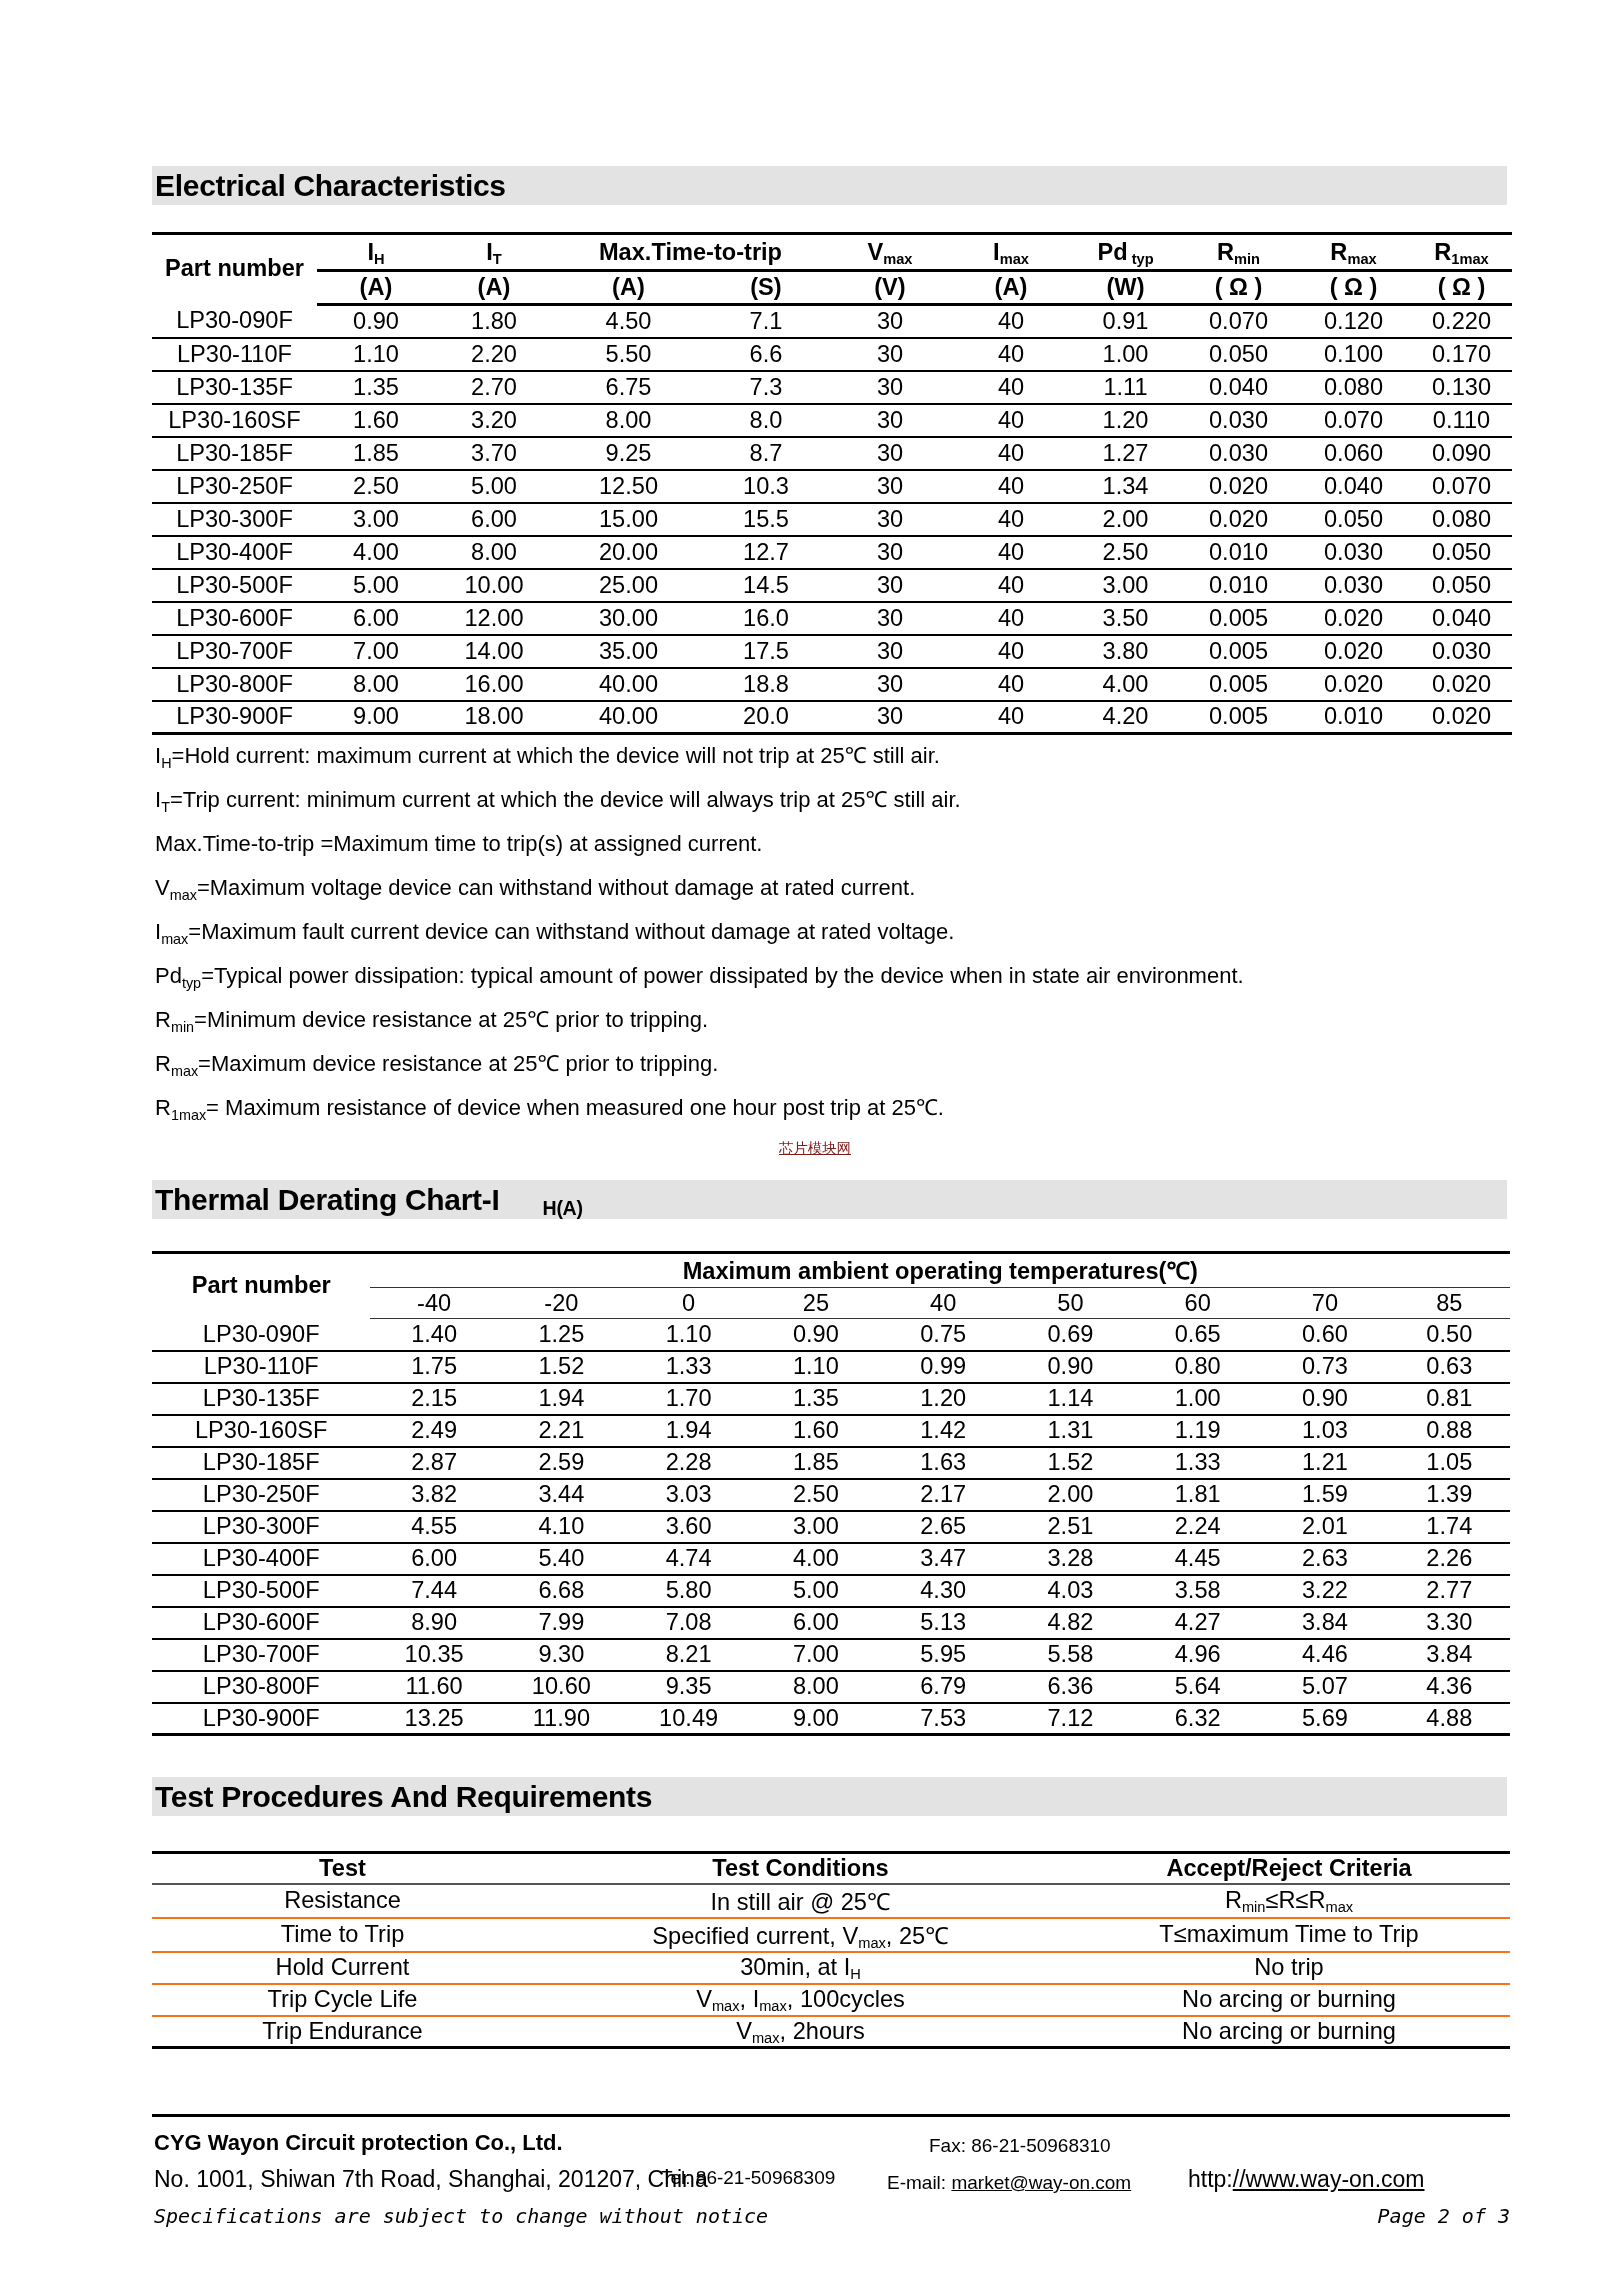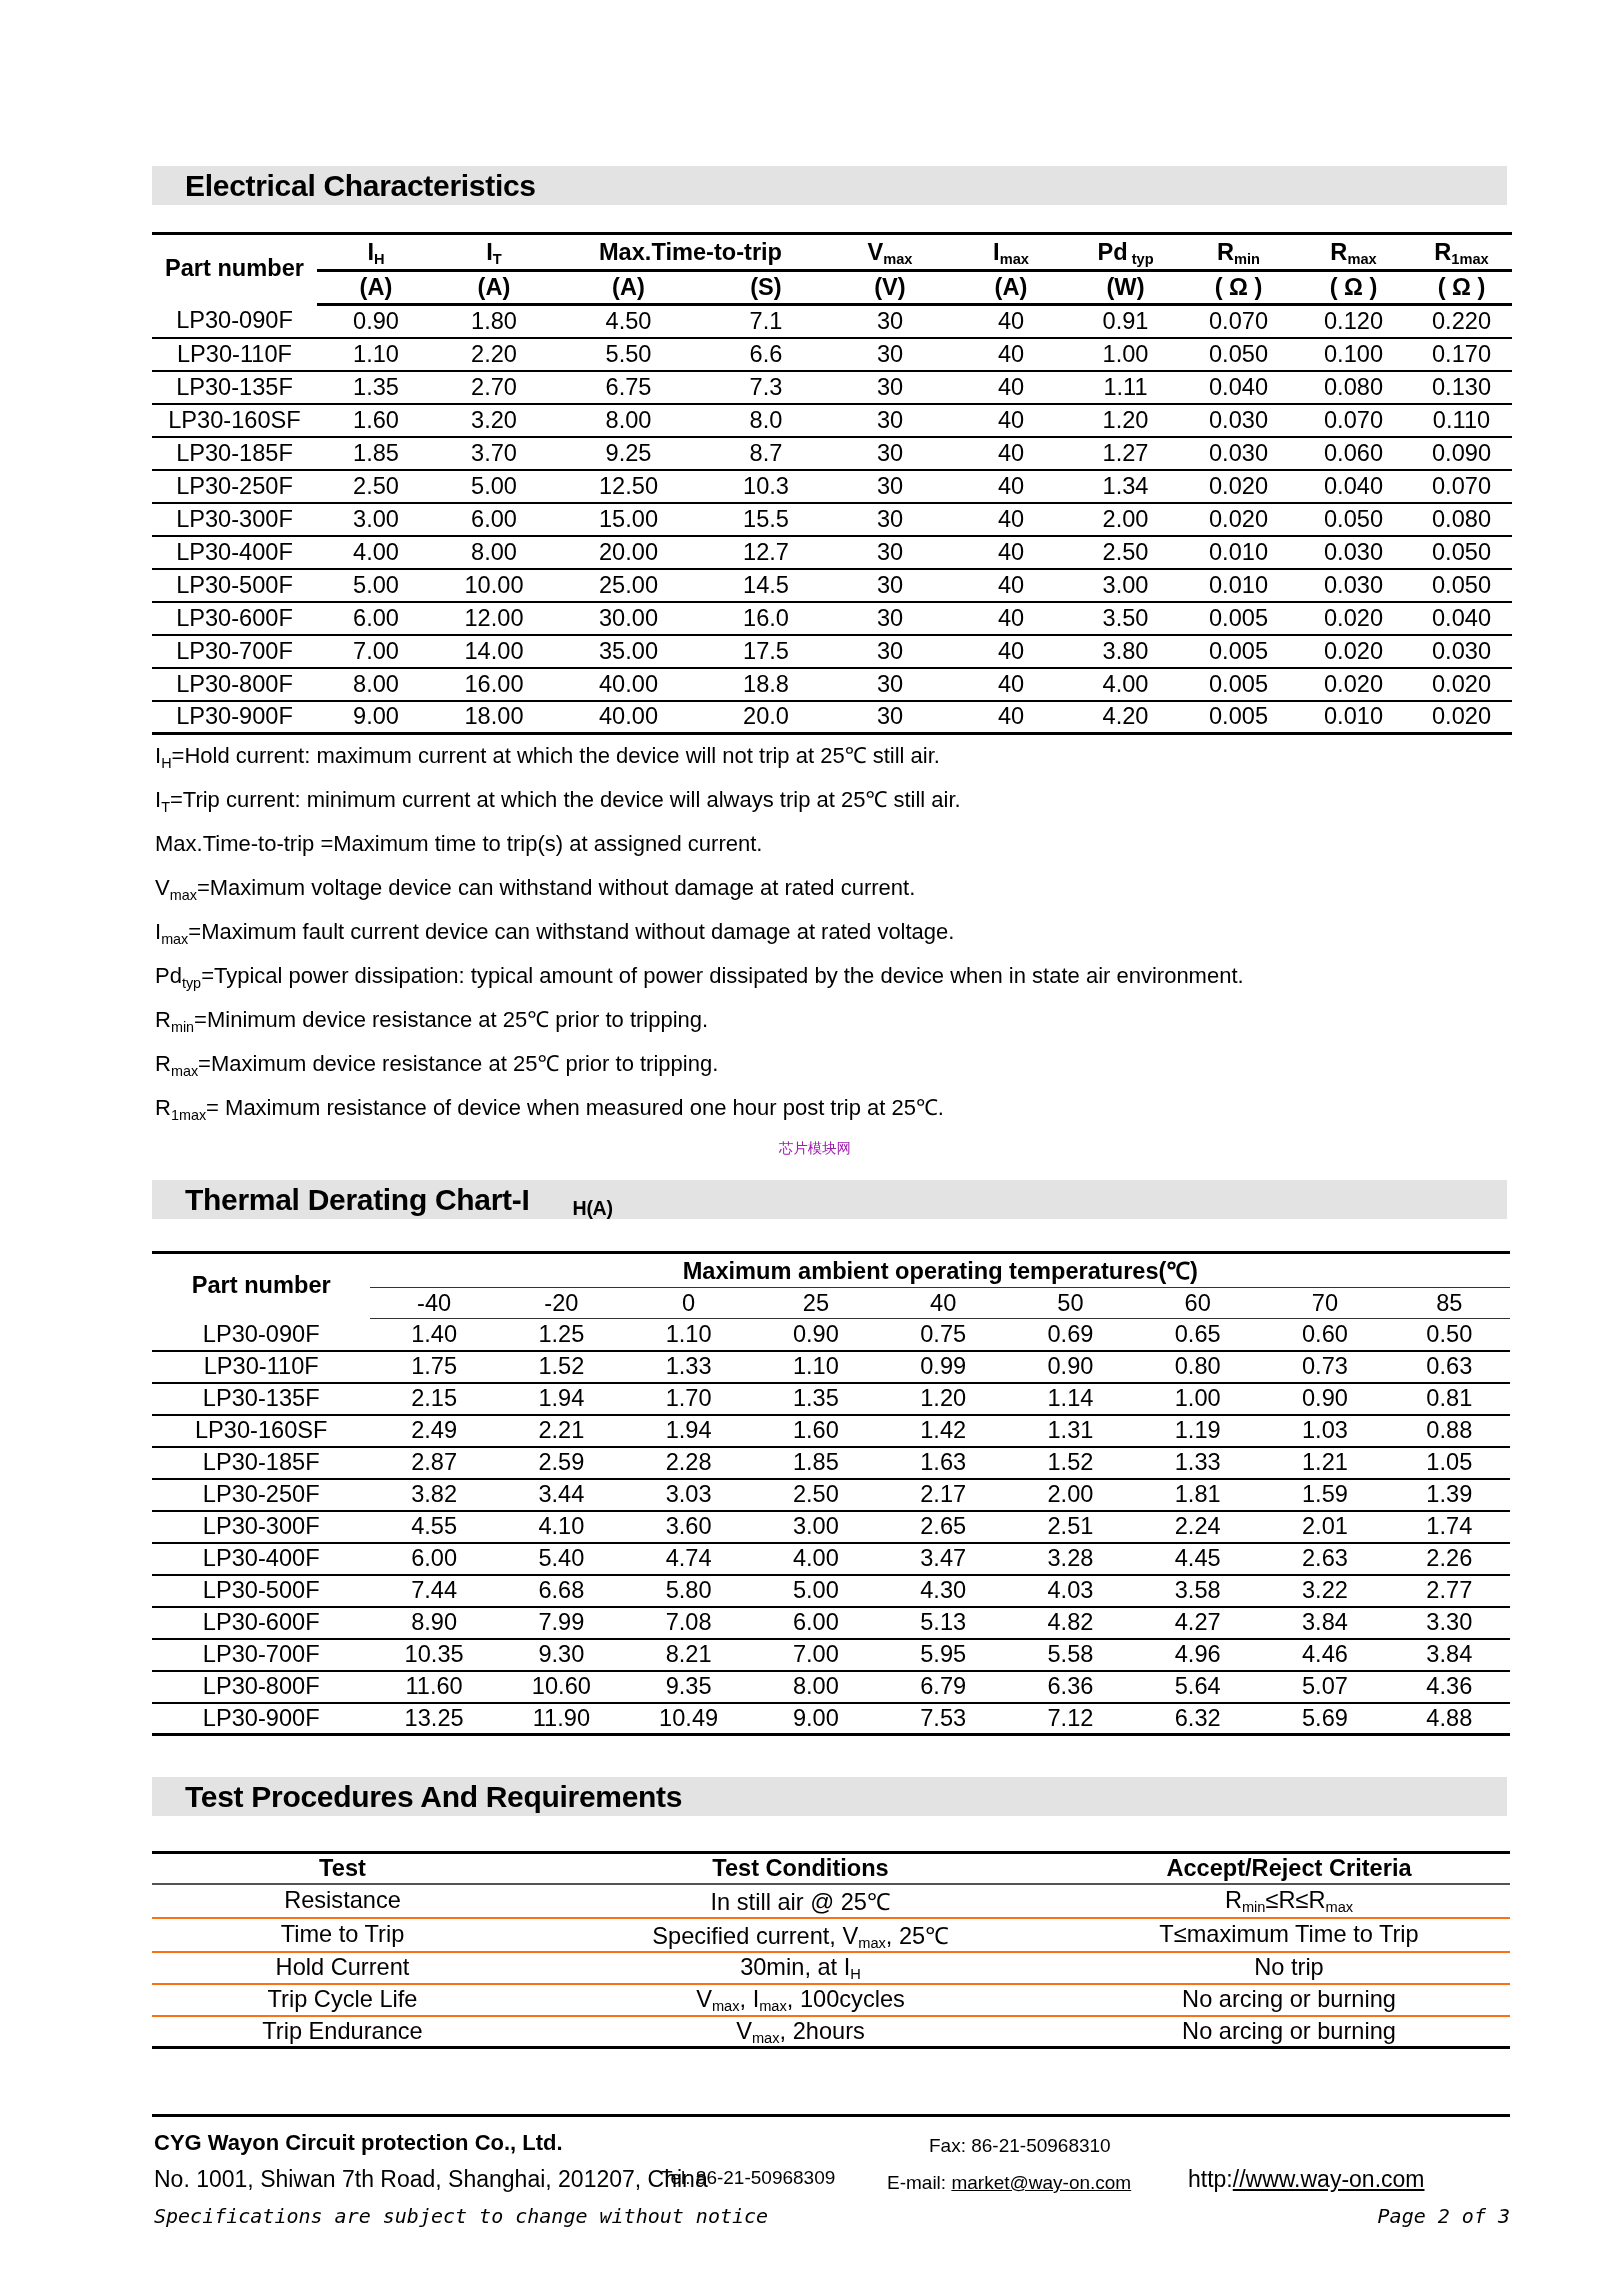--- a/index.html
+++ b/index.html
@@ -6,21 +6,20 @@
   html, body { width: 1623px; height: 2295px; background: #ffffff; }
   body { position: relative; font-family: "Liberation Sans", sans-serif; color: #000; overflow: hidden; }
 
   .band {
     position: absolute; left: 152px; width: 1355px; height: 39px;
     background: #e3e3e3;
   }
   .band-title {
     position: absolute; left: 155px; font-weight: bold; font-size: 30px; line-height: 39px;
     letter-spacing: -0.3px;
-    margin-left: 30px;
   }
   .band-title sub { font-size: 19.6px; vertical-align: -5.2px; padding-left: 43px; }
 
   table { border-collapse: collapse; position: absolute; left: 152px; width: 1358px; table-layout: fixed; }
   td, th { text-align: center; font-size: 23.6px; padding: 0; font-weight: normal; white-space: nowrap; }
   th { font-weight: bold; }
   sub { font-size: 62%; vertical-align: -3.9px; line-height: 0; }
 
   
   #elec { top: 232px; border-top: 3.9px solid #000; border-bottom: 3.9px solid #000; }
@@ -28,21 +27,21 @@
   #elec thead tr.h2 th { height: 34px; border-top: 3.3px solid #000; border-bottom: 3.3px solid #000; }
   #elec thead th.pn { border-top: none; border-bottom: none; }
   #elec tbody td { height: 33px; border-bottom: 2px solid #000; }
   #elec tbody tr:last-child td { border-bottom: none; }
 
   
   .notes { position: absolute; left: 155px; top: 743px; font-size: 22px; }
   .note { height: 44px; line-height: 26px; white-space: nowrap; }
   .note sub { font-size: 14.4px; vertical-align: -4.6px; }
 
-  .watermark { position: absolute; left: 779px; top: 1139px; font-size: 14.4px; color: #a21caf; }
+  .watermark { position: absolute; left: 779px; top: 1139px; font-size: 14.4px; color: #7f1d1d; text-decoration: underline; }
 
   
   #thermal { top: 1251px; border-top: 3.9px solid #000; border-bottom: 3.9px solid #000; }
   #thermal thead tr.t1 th { height: 34px; vertical-align: bottom; padding-bottom: 1.3px; }
   #thermal thead tr.t2 th { height: 31px; font-weight: normal; border-top: 1.3px solid #333; border-bottom: 1.3px solid #333; }
   #thermal thead th.pn { border: none !important; }
   #thermal tbody td { height: 32px; border-bottom: 2px solid #000; }
   #thermal tbody tr:last-child td { border-bottom: none; }
 
   

